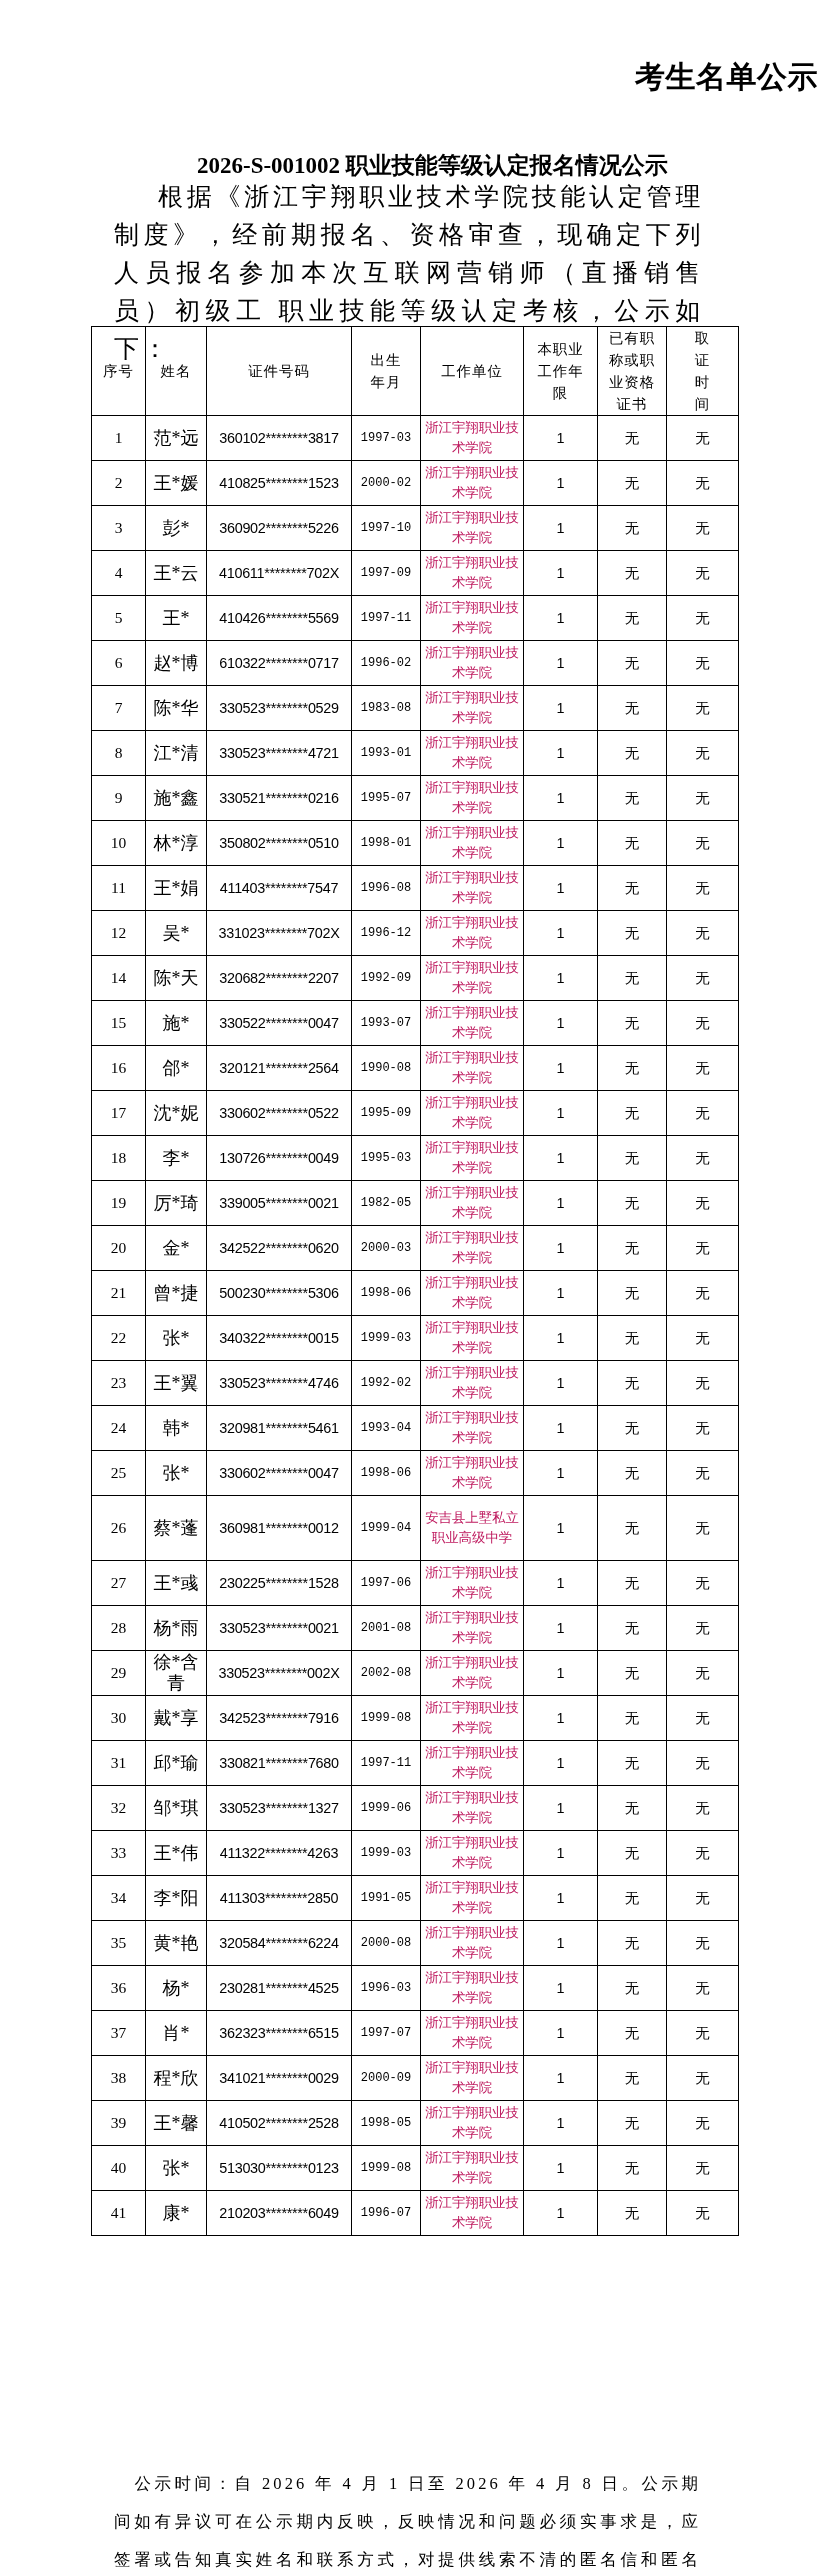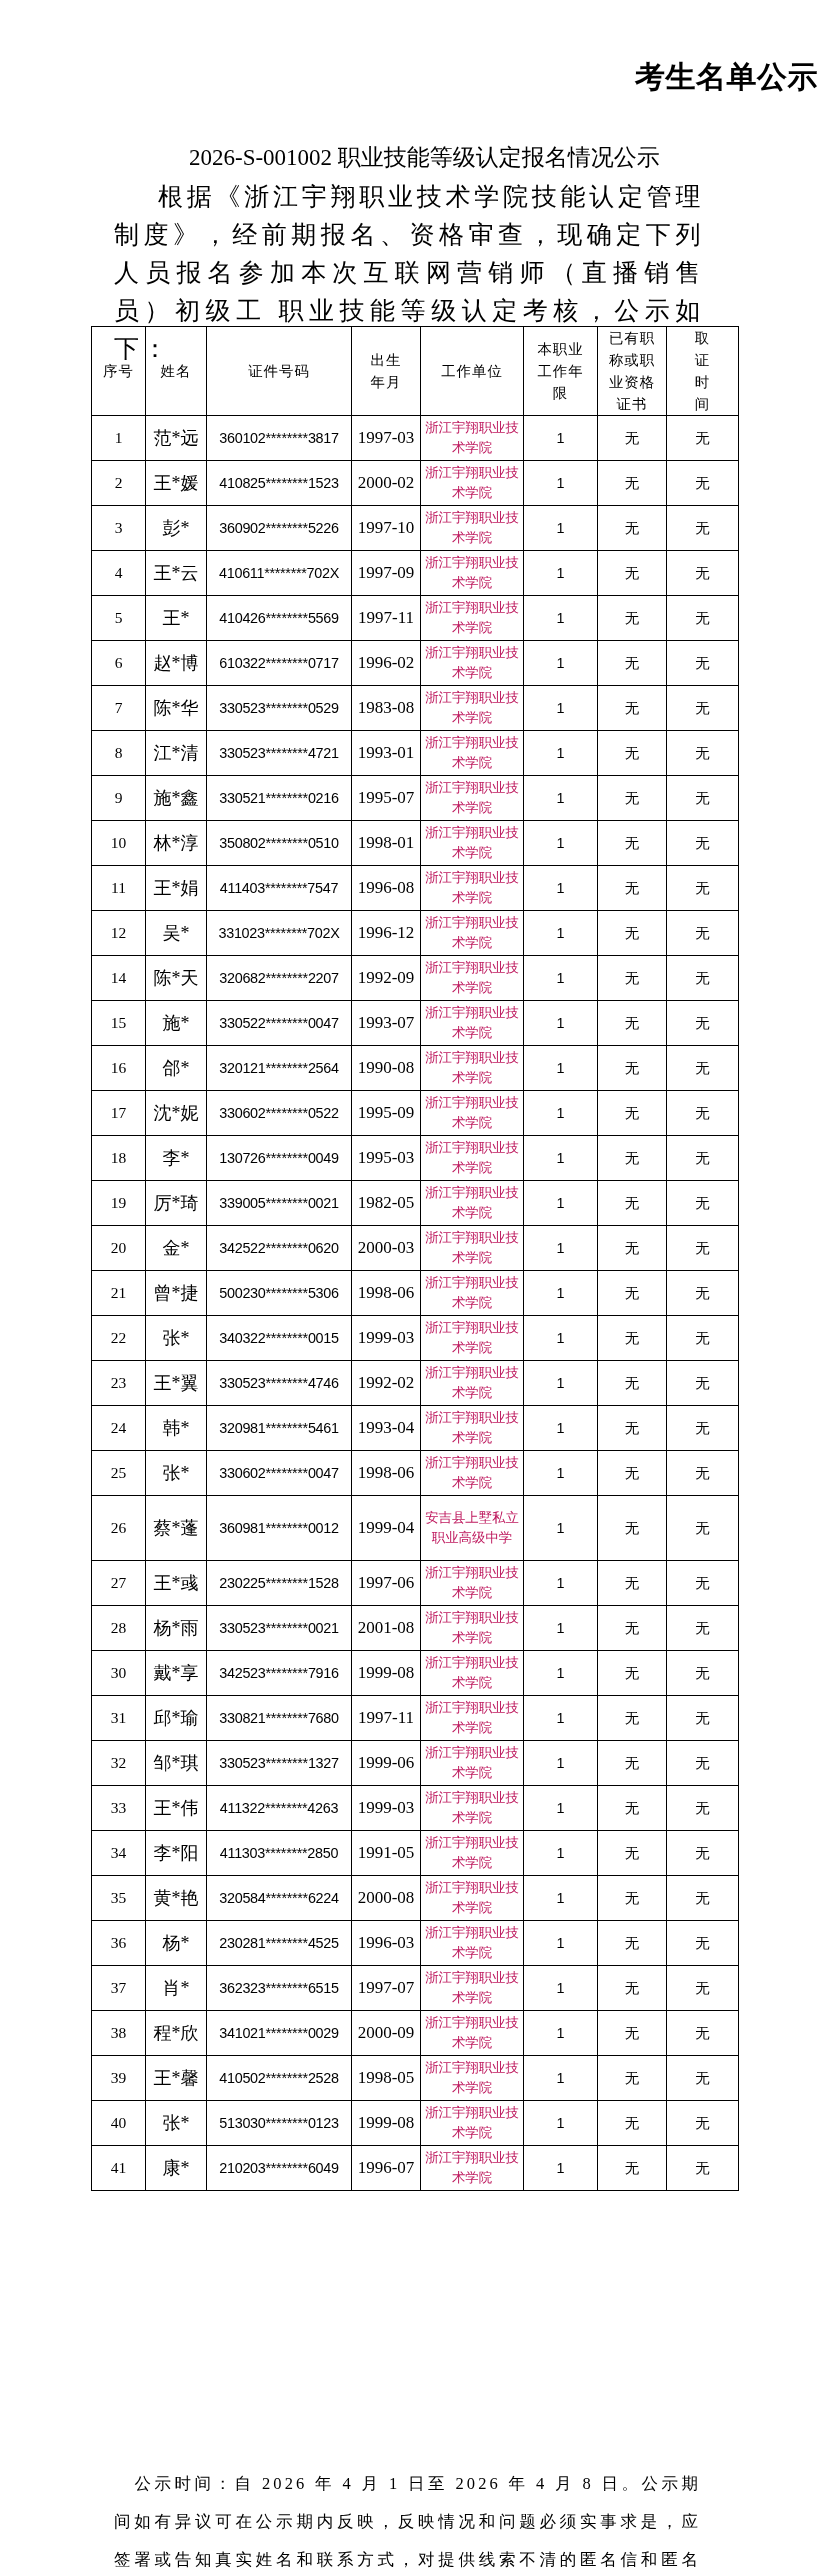--- a/index.html
+++ b/index.html
@@ -21,24 +21,24 @@
     letter-spacing: 0.5px;
     line-height: 41px;
     margin: 0;
   }
   .subtitle {
     position: absolute;
     left: 185px;
     top: 138px;
     width: 520px;
     font-size: 23px;
-    font-weight: normal;
+    font-weight: bold;
     line-height: 31px;
     white-space: nowrap;
-    margin: 4px;
+    margin: 12px;
   }
   .intro {
     position: absolute;
     left: 114px;
     top: 178px;
     width: 590px;
     font-size: 25px;
     line-height: 38px;
     letter-spacing: 3.6px;
     text-indent: 44px;
@@ -66,21 +66,21 @@
     font-size: 14.4px;
     line-height: 22px;
     letter-spacing: 1px;
   }
   table.roster td { height: 45px; }
   table.roster tr.tall td { height: 65px; }
   table.roster tr.pagebreak td { border-top: 1.5px solid #000; }
   .c-idx { font-size: 15.5px; font-family: "Liberation Serif", serif; }
   .c-name { font-size: 18px; font-family: "Liberation Serif", serif; line-height: 20.6px; }
   .c-id { font-size: 14.4px; font-family: "Liberation Sans", sans-serif; white-space: nowrap; letter-spacing: -0.3px; }
-  .c-birth { font-size: 17px; font-family: Liberation Serif, serif; white-space: nowrap; }
+  .c-birth { font-size: 12px; font-family: Liberation Mono, monospace; white-space: nowrap; }
   .c-unit { font-size: 13.4px; font-family: "DejaVu Sans", sans-serif; line-height: 19.6px; color: #be185d; padding: 0 6.2px; }
   .c-years { font-size: 14.4px; font-family: "Liberation Sans", sans-serif; }
   .c-cert, .c-time { font-size: 14.4px; font-family: "DejaVu Sans", sans-serif; }
   .footer-para {
     position: absolute;
     left: 114px;
     top: 2465px;
     width: 587px;
     font-size: 16.5px;
     line-height: 38px;
@@ -385,20 +385,30 @@
     <td class="c-idx">28</td>
     <td class="c-name">杨*雨</td>
     <td class="c-id">330523********0021</td>
     <td class="c-birth">2001-08</td>
     <td class="c-unit">浙江宇翔职业技术学院</td>
     <td class="c-years">1</td>
     <td class="c-cert">无</td>
     <td class="c-time">无</td>
   </tr>
       <tr>
+    <td class="c-idx">29</td>
+    <td class="c-name">徐*含青</td>
+    <td class="c-id">330523********002X</td>
+    <td class="c-birth">2002-08</td>
+    <td class="c-unit">浙江宇翔职业技术学院</td>
+    <td class="c-years">1</td>
+    <td class="c-cert">无</td>
+    <td class="c-time">无</td>
+  </tr>
+      <tr>
     <td class="c-idx">30</td>
     <td class="c-name">戴*享</td>
     <td class="c-id">342523********7916</td>
     <td class="c-birth">1999-08</td>
     <td class="c-unit">浙江宇翔职业技术学院</td>
     <td class="c-years">1</td>
     <td class="c-cert">无</td>
     <td class="c-time">无</td>
   </tr>
       <tr>

